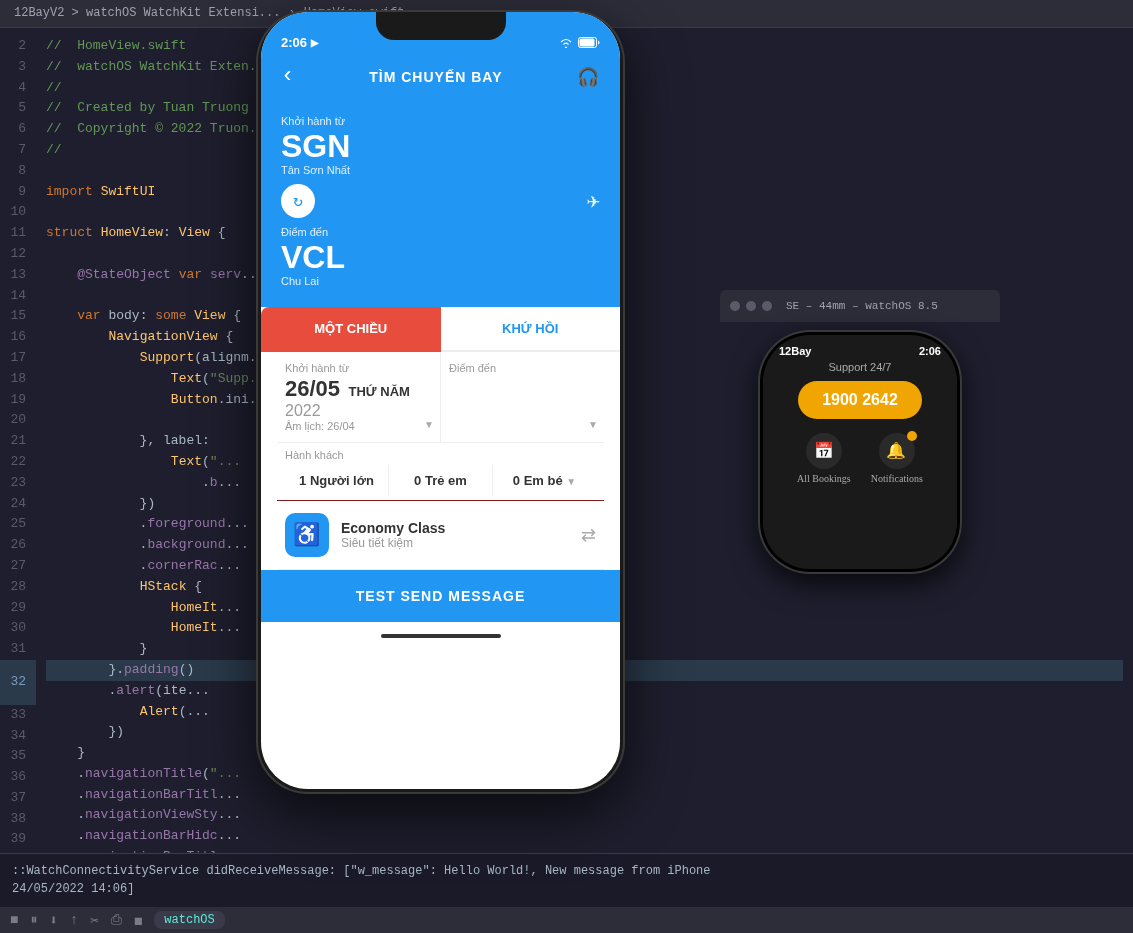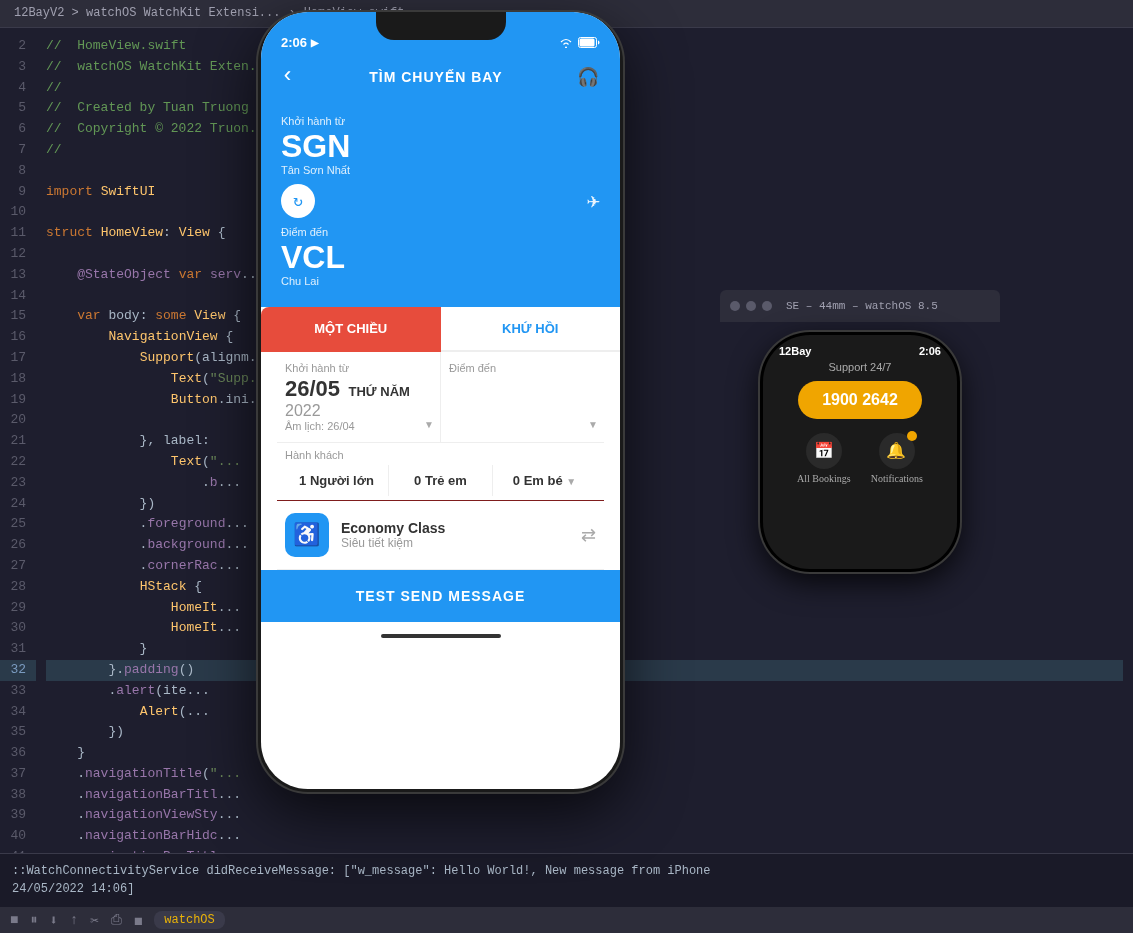--- a/index.html
+++ b/index.html
@@ -99,21 +99,21 @@
       gap: 12px;
     }
 
     .bottom-toolbar-icon {
       color: #7a7a8a;
       font-size: 14px;
       cursor: pointer;
     }
 
     .bottom-tab {
-      color: #eab308;
+      color: #5eead4;
       font-size: 12px;
       background: #3a3a4a;
       padding: 2px 10px;
       border-radius: 8px;
       cursor: pointer;
     }
 
     
     .iphone-frame {
       position: absolute;
@@ -577,21 +577,21 @@
       <div>22</div>
         <div>23</div>
         <div>24</div>
         <div>25</div>
         <div>26</div>
       <div>27</div>
         <div>28</div>
         <div>29</div>
         <div>30</div>
         <div>31</div>
-      <div style="background:#2a3a4a; color:#7a9abf; padding:0 10px; margin:0 -10px;">32</div>
+      <div style="background:#2a3a4a; color:#7a9abf; padding:12px 10px; margin:0 -10px;">32</div>
       <div>33</div>
         <div>34</div>
         <div>35</div>
         <div>36</div>
         <div>37</div>
       <div>38</div>
         <div>39</div>
         <div>40</div>
         <div>41</div>
         <div>42</div>

